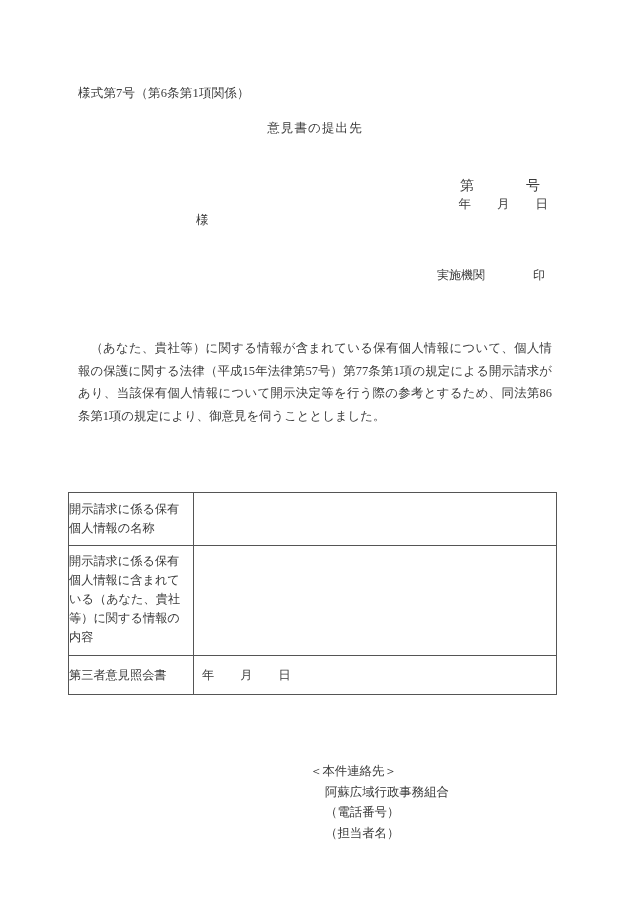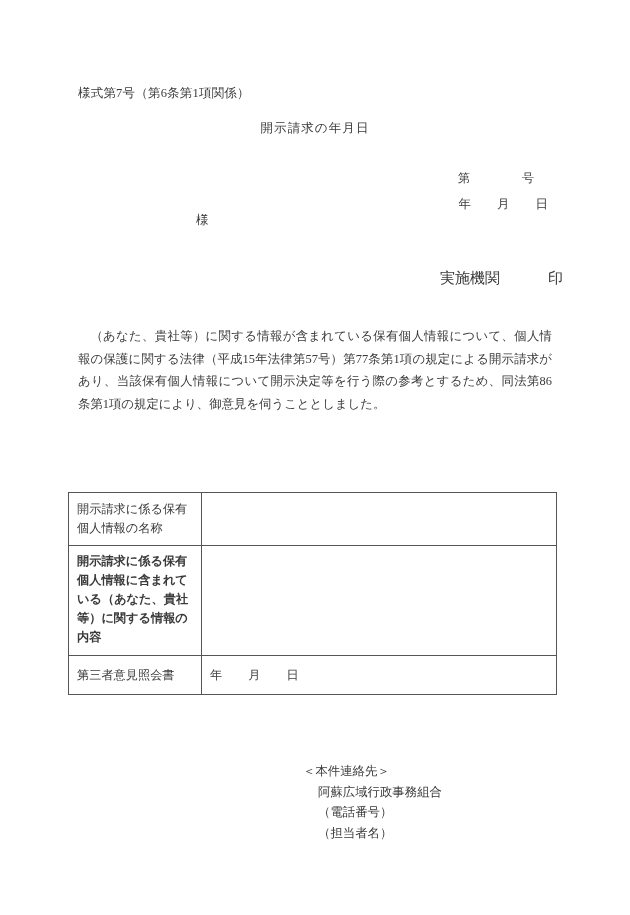--- a/index.html
+++ b/index.html
@@ -37,22 +37,22 @@
     top: 120px;
     width: 630px;
     text-align: center;
     font-size: 12.5px;
     letter-spacing: 1.1px;
   }
 
   
   .number-line {
     left: 446px;
-    top: 155px;
-    font-size: 12px;
+    top: 161px;
+    font-size: 14px;
   }
   .number-line .gap-a { display: inline-block; width: 52px; }
 
   .date-line {
     left: 446px;
     top: 181px;
     font-size: 12.5px;
   }
   .date-line .gap-b { display: inline-block; width: 26px; }
   .date-line .gap-c { display: inline-block; width: 26px; }
@@ -61,28 +61,28 @@
   .addressee {
     left: 196px;
     top: 212px;
     font-size: 12.5px;
   }
 
   
   .agency-line {
     left: 425px;
     top: 252px;
-    font-size: 15px;
+    font-size: 12px;
   }
   .agency-line .gap-d { display: inline-block; width: 48px; }
 
   
   .body-block {
     left: 78px;
-    top: 325px;
+    top: 337px;
     width: 474px;
     font-size: 12.4px;
     line-height: 22.6px;
     text-align: justify;
     text-justify: inter-ideograph;
   }
   .body-block p {
     margin: 0;
     text-indent: 1em;
   }
@@ -96,59 +96,59 @@
     table-layout: fixed;
     font-size: 12.2px;
   }
   .form-table td {
     border: 1px solid #555555;
     padding: 0;
     vertical-align: middle;
   }
   .form-table td.label {
     width: 118px;
-    padding: 5px 6px 5px 8px;
+    padding: 5px 6px 5px 0;
     line-height: 19px;
   }
   .form-table td.value {
     padding: 5px 8px;
     line-height: 19px;
   }
   .row-name td { height: 42px; }
   .row-date td { height: 28px; }
   .row-content td { height: 98px; vertical-align: top; }
-  .row-content td.label { vertical-align: top; padding-top: 6px; font-weight: bold; }
+  .row-content td.label { vertical-align: top; padding-top: 6px; }
   .row-dest td { height: 42px; vertical-align: middle; }
   .row-dest td.value { vertical-align: middle; }
   .row-deadline td { height: 28px; }
 
   .date-cell { padding-left: 60px; }
   .date-cell .gap-b { display: inline-block; width: 26px; }
   .date-cell .gap-c { display: inline-block; width: 26px; }
 
   .dest-value { line-height: 18px; }
 
   
   .contact-block {
-    left: 303px;
+    left: 310px;
     top: 761px;
     font-size: 12.4px;
     line-height: 20.5px;
   }
   .contact-block .indent { padding-left: 15px; display: block; }
   .contact-block .head { display: block; }
 </style>
 </head>
 <body>
 
 <div class="page">
 
   <div class="abs form-no nowrap">様式第7号（第6条第1項関係）</div>
 
-  <div class="abs doc-title">開示請求の年月日</div>
+  <div class="abs doc-title">意見書の提出先</div>
 
   <div class="abs number-line nowrap">
     <span>第</span><span class="gap-a"></span><span>号</span>
   </div>
 
   <div class="abs date-line nowrap">
     <span>年</span><span class="gap-b"></span><span>月</span><span class="gap-c"></span><span>日</span>
   </div>
 
   <div class="abs addressee nowrap">様</div>

